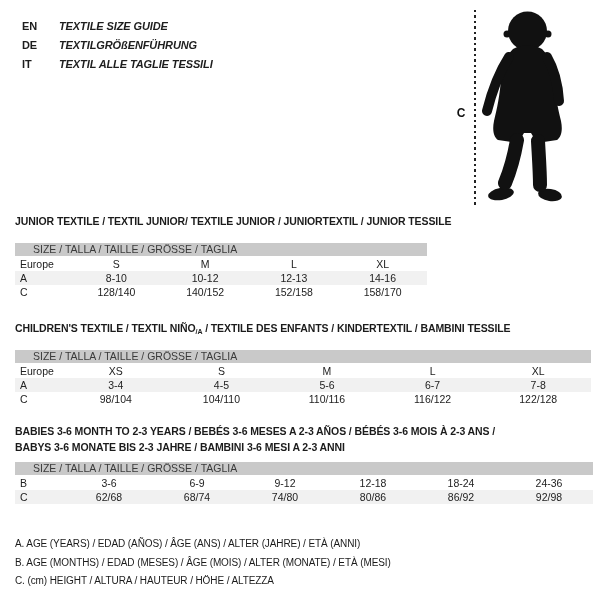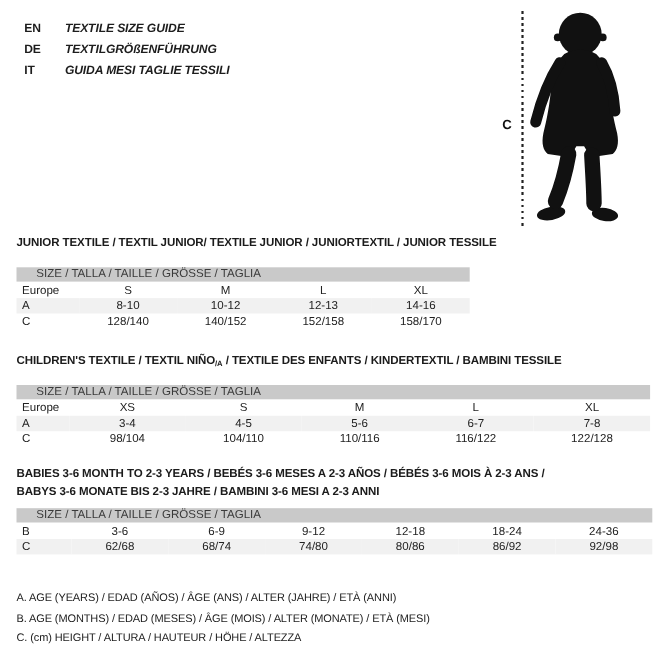--- a/index.html
+++ b/index.html
@@ -48,21 +48,21 @@
   <div class="lang-row">
     <span class="lang-code">EN</span>
     <span class="lang-text">TEXTILE SIZE GUIDE</span>
   </div>
   <div class="lang-row">
     <span class="lang-code">DE</span>
     <span class="lang-text">TEXTILGRÖßENFÜHRUNG</span>
   </div>
   <div class="lang-row">
     <span class="lang-code">IT</span>
-    <span class="lang-text">GUIDA MESI TAGLIE TESSILI</span>
+    <span class="lang-text">TEXTIL ALLE TAGLIE TESSILI</span>
   </div>
 </div>
 
 <div class="height-line"></div>
 <div class="height-label">C</div>
 <svg class="baby-svg" width="88" height="196" viewBox="0 0 88 196" xmlns="http://www.w3.org/2000/svg">
   <g fill="#111" stroke="none">
     <circle cx="26" cy="25" r="3.5"></circle>
     <circle cx="67" cy="25" r="3.5"></circle>
     <ellipse cx="46.5" cy="22" rx="19.5" ry="19.5"></ellipse>

